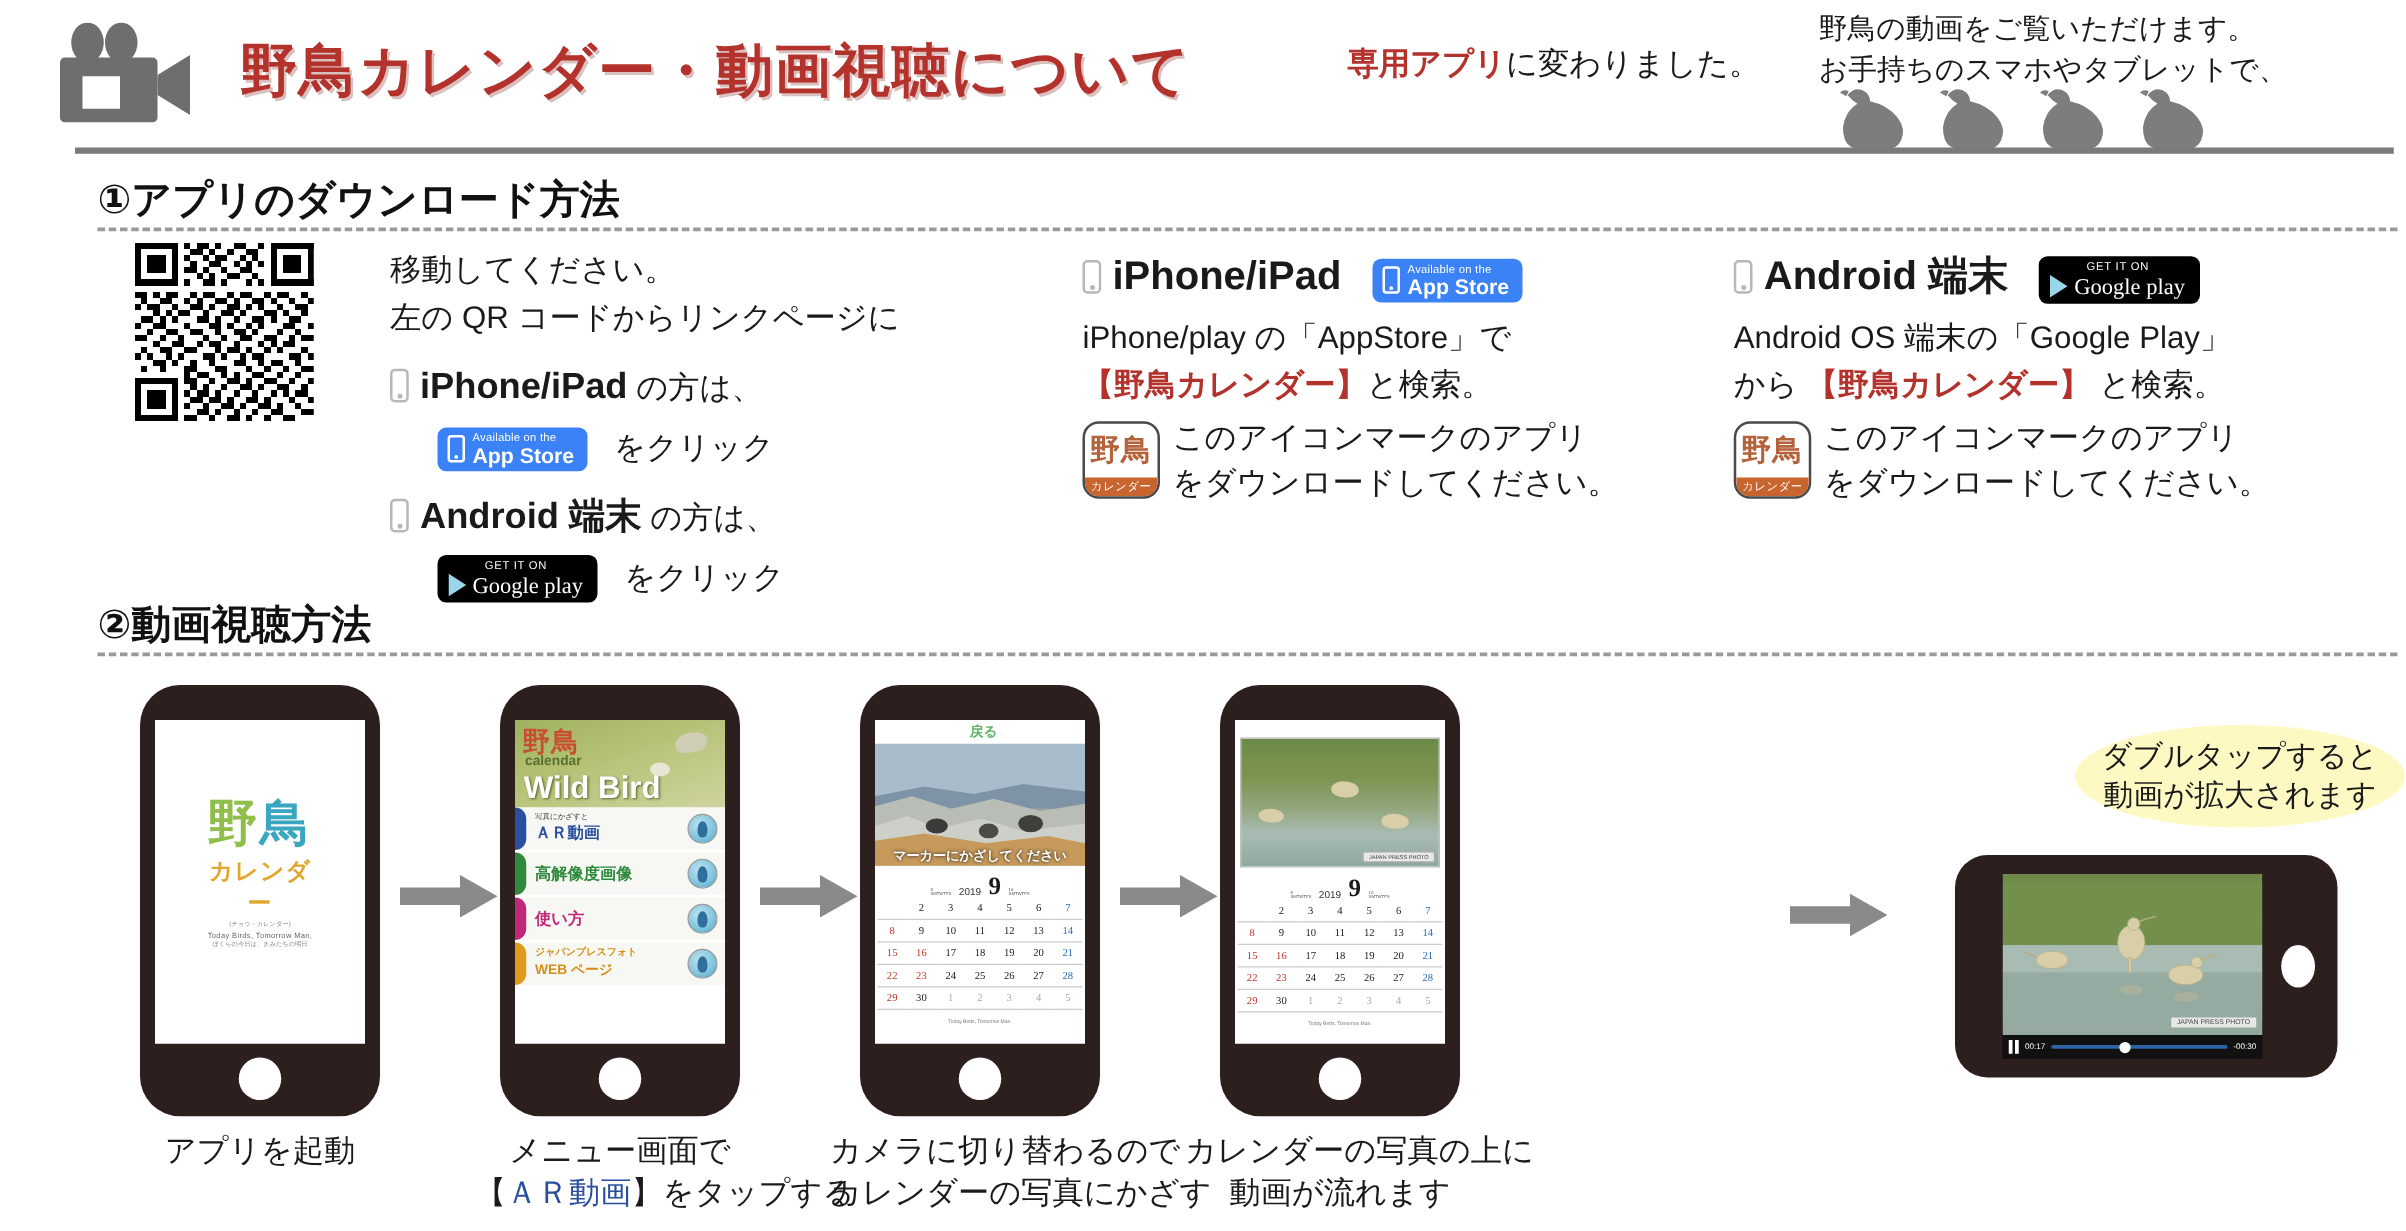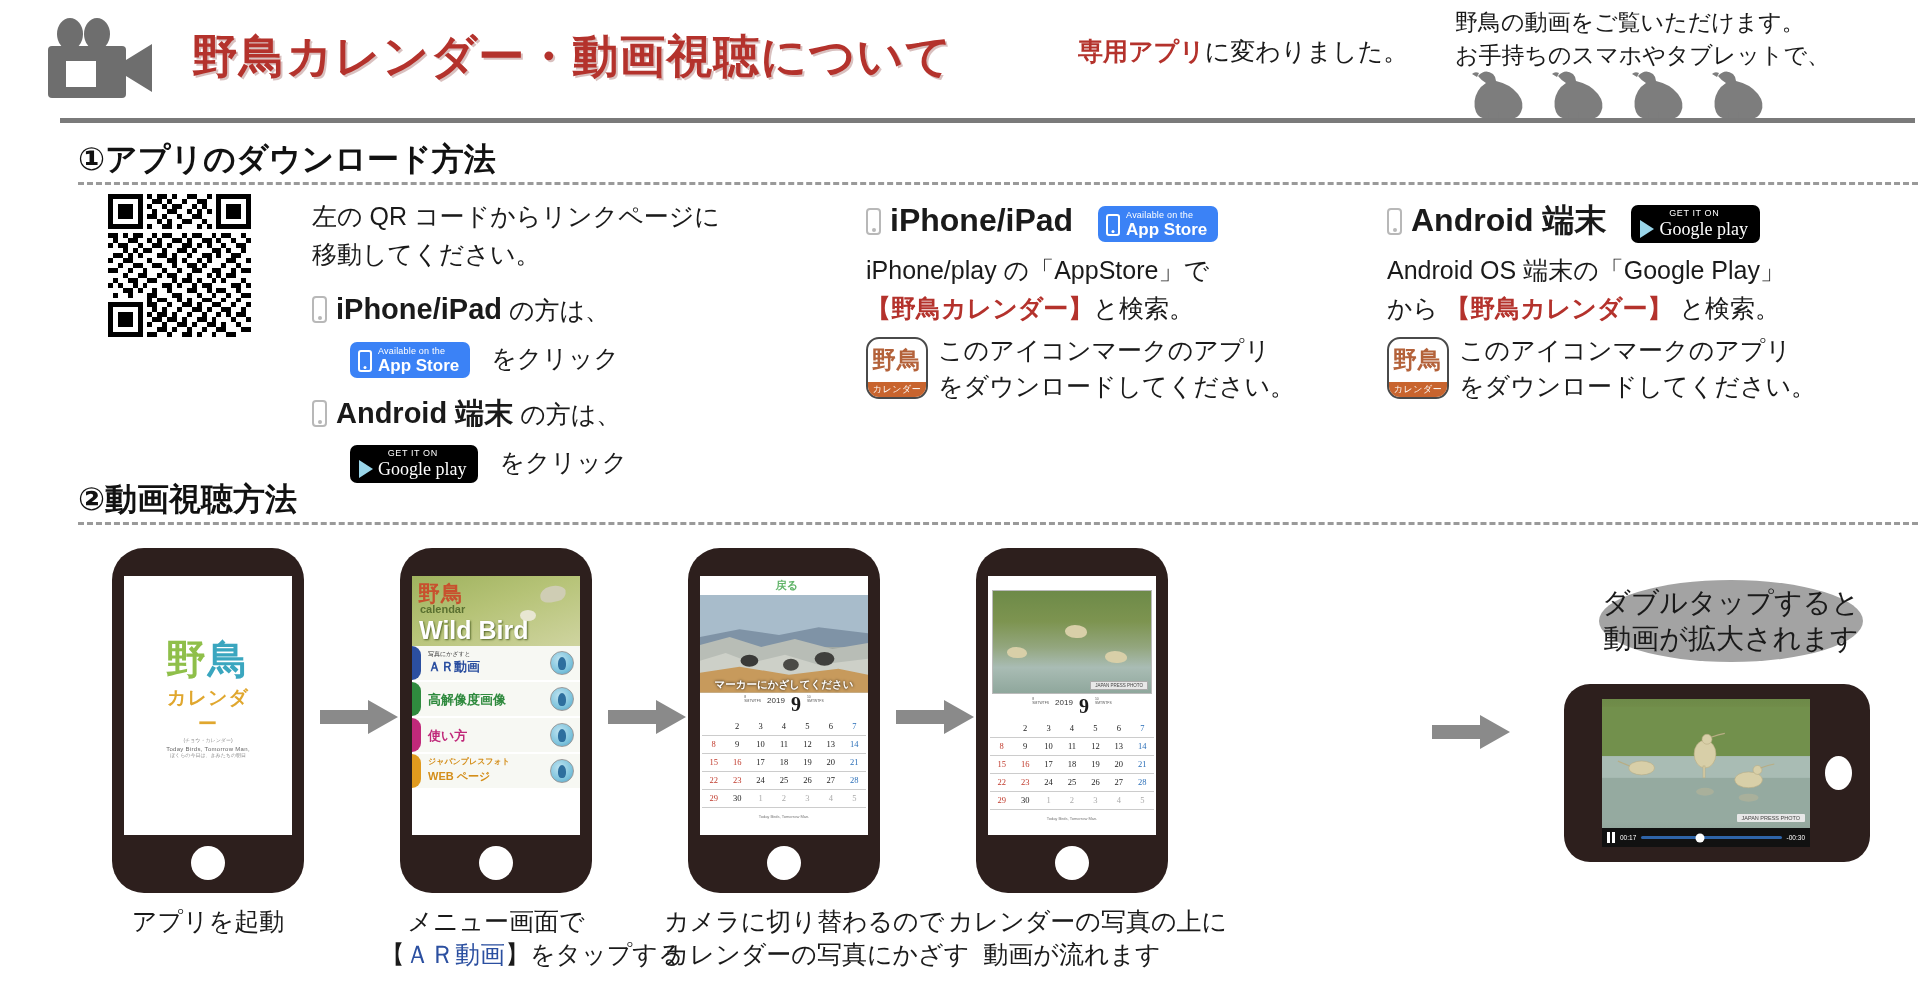--- a/index.html
+++ b/index.html
@@ -184,21 +184,21 @@
     overflow:hidden;
   }
   .cam-photo .mk {
     position:absolute; left:0; right:0; bottom:1px; text-align:center;
     color:#fff; font-size:10.5px; font-weight:bold; text-shadow:0 0 3px #000;
     white-space:nowrap;
   }
   .cal {
     position:relative; background:#fff; padding:3px 2px 0 2px;
   }
-  .cal-head { display:flex; align-items:flex-start; justify-content:center; gap:6px; height:22px; }
+  .cal-head { display:flex; align-items:flex-end; justify-content:center; gap:6px; height:22px; }
   .cal-head .yr { font-size:8px; color:#333; }
   .cal-head .mo { font-size:20px; font-weight:bold; font-family:"Liberation Serif", serif; line-height:.85;}
   .cal-head .mini { font-size:3.4px; color:#555; line-height:1.05; }
   .cal-grid { display:grid; grid-template-columns:repeat(7,1fr); }
   .cal-grid div {
     font-size:8.5px; text-align:center; padding:3px 0 4px 0;
     border-bottom:.6px solid #ccc; color:#222; font-family:"Liberation Serif", serif;
   }
   .cal-grid .sun { color:#c0392b; }
   .cal-grid .sat { color:#2b6fb8; }
@@ -246,24 +246,24 @@
   .lbar .pause { width:8px; height:11px; border-left:3px solid #fff; border-right:3px solid #fff; }
   .lbar .t { font-size:6.5px; color:#fff; white-space:nowrap; }
   .lbar .track { flex:1; height:3px; background:#2e64a8; position:relative; border-radius:2px; }
   .lbar .knob {
     position:absolute; left:42%; top:50%; transform:translate(-50%,-50%);
     width:9px; height:9px; border-radius:50%; background:#fff;
   }
 
   
   .callout {
-    position:absolute; left:1599px; top:580px; width:264px; height:82px;
-    background:#a3a3a3; border-radius:50%;
+    position:absolute; left:1660px; top:580px; width:264px; height:82px;
+    background:#fef9c3; border-radius:50%;
     display:flex; flex-direction:column; align-items:center; justify-content:center;
-    font-size:28px; line-height:1.3; color:#1a1a1a; white-space:nowrap;
+    font-size:24px; line-height:1.3; color:#1a1a1a; white-space:nowrap;
   }
 </style>
 </head>
 <body>
 
 <div class="page">
 
   <div class="header">
 
     <svg class="cam-icon" viewBox="0 0 125 80">
@@ -529,22 +529,22 @@
           <rect x="12" y="28" width="1" height="1"></rect>
           <rect x="15" y="28" width="2" height="1"></rect>
           <rect x="18" y="28" width="1" height="1"></rect>
           <rect x="21" y="28" width="1" height="1"></rect>
           <rect x="24" y="28" width="2" height="1"></rect>
       </g>
     </svg>
   </div>
 
   <div class="col-txt" style="left:312px; top:198px;">
+    <div>移動してください。</div>
     <div>左の QR コードからリンクページに</div>
-    <div>移動してください。</div>
   </div>
 
   <div class="col-txt" style="left:312px; top:288px;">
     <span class="phglyph"></span><span class="bold-lbl">iPhone/iPad</span><span> の方は、</span>
   </div>
 
   <div class="col-txt" style="left:350px; top:340px;">
     <span class="badge-appstore">
       <span class="bi"></span><span class="btxt">
         <span class="l1">Available on the</span>

